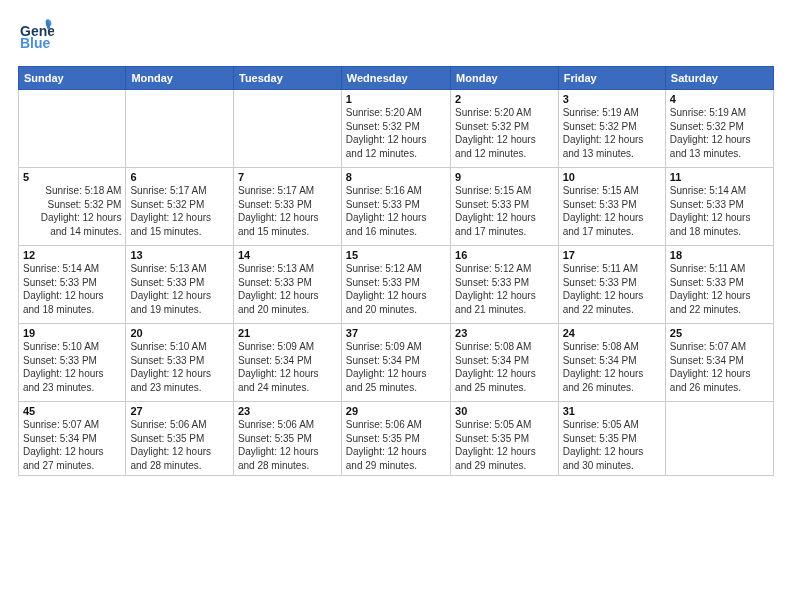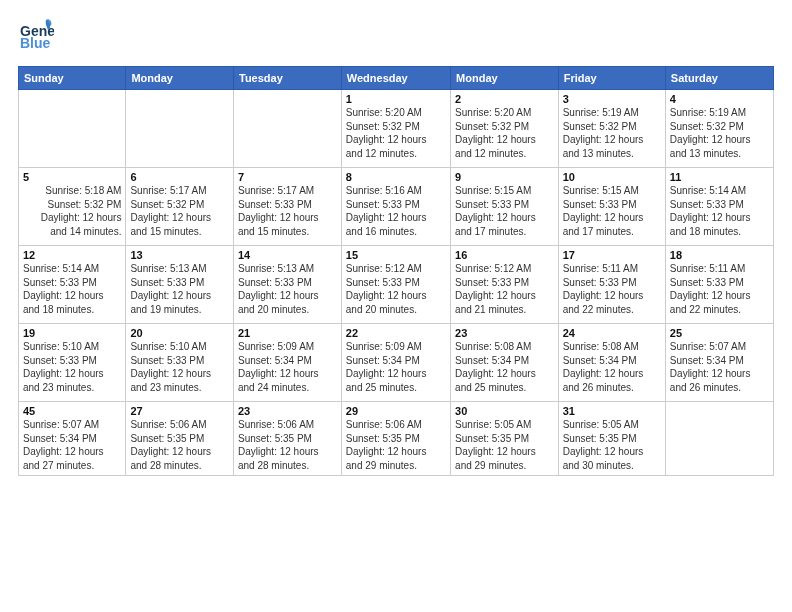--- a/index.html
+++ b/index.html
@@ -272,21 +272,21 @@
 and 23 minutes.</div>
           </td>
           <td>
             <span class="day-num">21</span>
             <div class="day-detail" style="white-space: pre-line;">Sunrise: 5:09 AM
 Sunset: 5:34 PM
 Daylight: 12 hours
 and 24 minutes.</div>
           </td>
           <td>
-            <span class="day-num">22</span>
+            <span class="day-num">37</span>
             <div class="day-detail" style="white-space: pre-line;">Sunrise: 5:09 AM
 Sunset: 5:34 PM
 Daylight: 12 hours
 and 25 minutes.</div>
           </td>
           <td>
             <span class="day-num">23</span>
             <div class="day-detail" style="white-space: pre-line;">Sunrise: 5:08 AM
 Sunset: 5:34 PM
 Daylight: 12 hours

